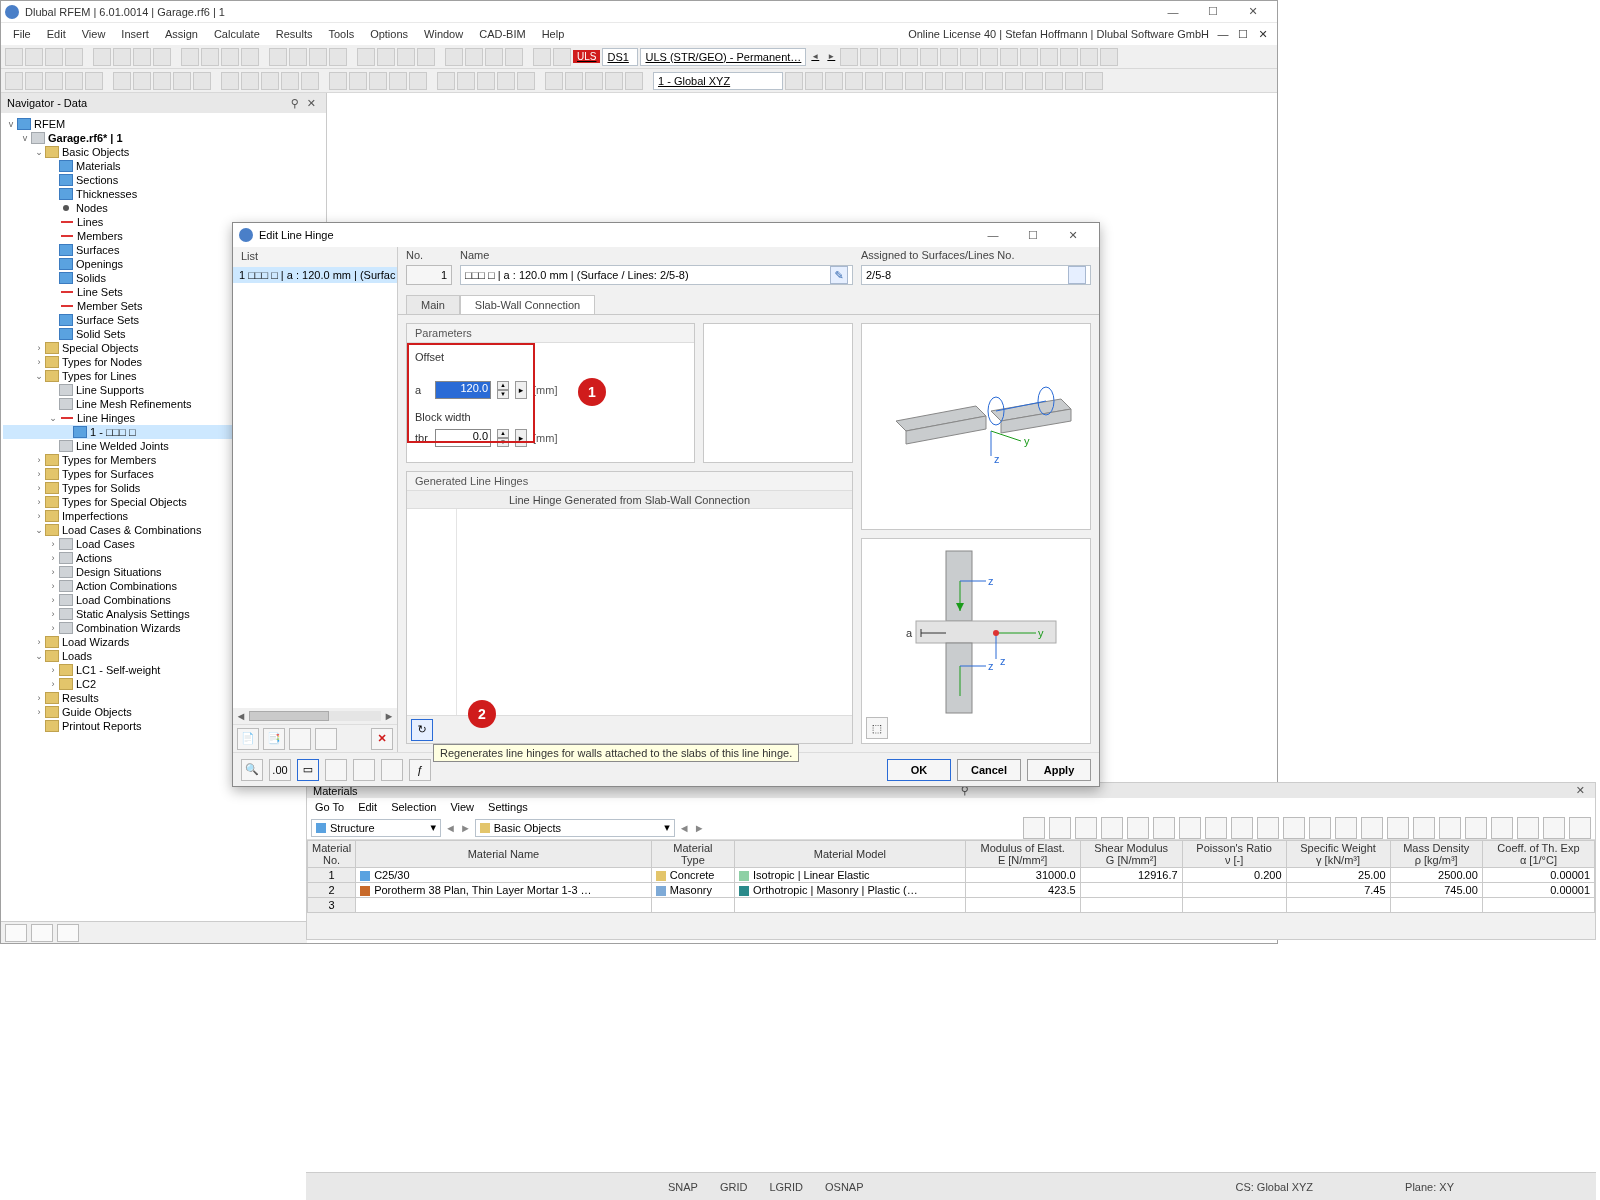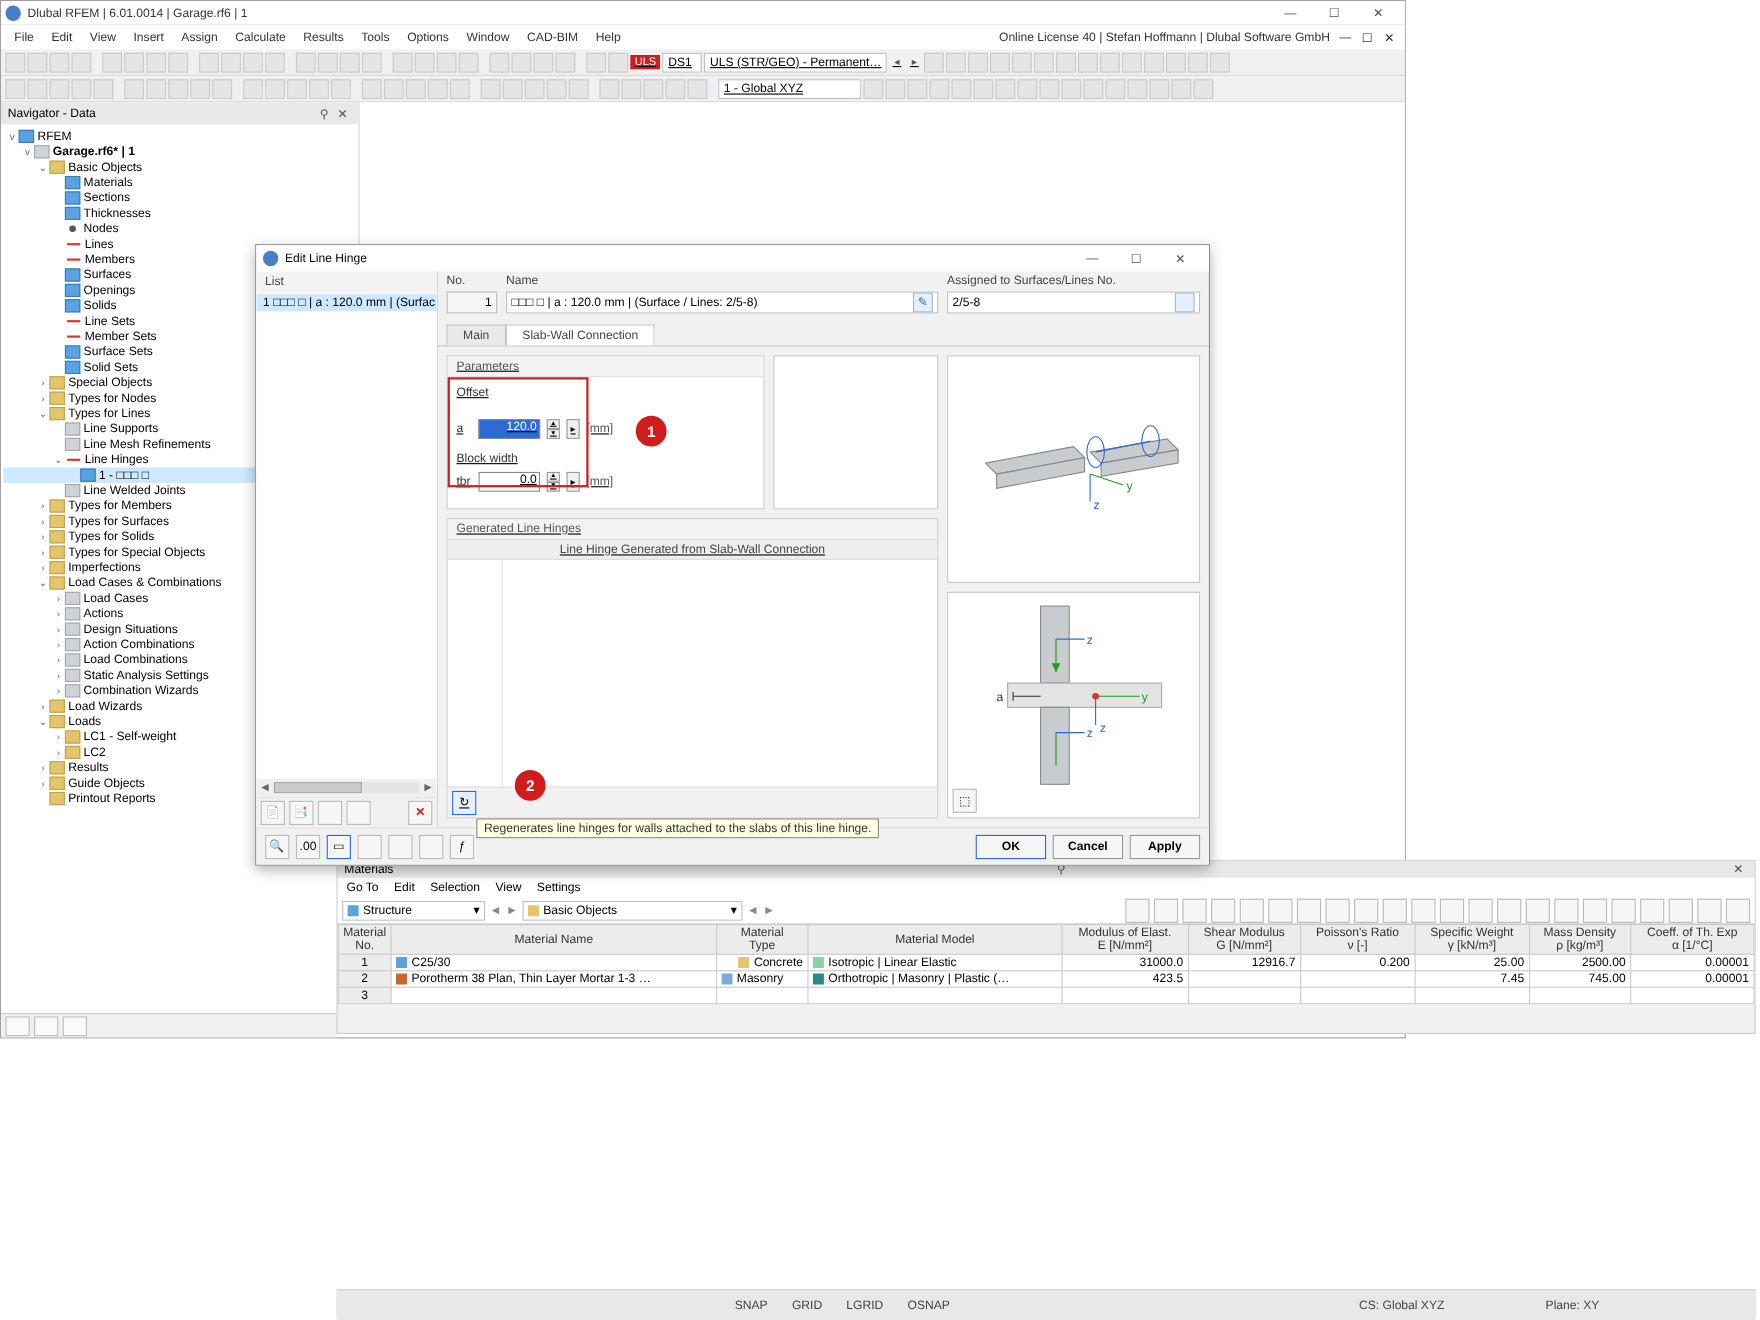--- a/index.html
+++ b/index.html
@@ -61,21 +61,21 @@
 .name-field { flex:1; }
 .name-box { height:20px; border:1px solid #b8c2cc; background:#fff; padding:0 4px; line-height:18px; display:flex; align-items:center; }
 .name-box .pick { margin-left:auto; width:18px; height:18px; border:1px solid #a8b8d0; background:#e6efff; text-align:center; line-height:16px; color:#3368b0; }
 .assign-field { width:230px; }
 .assign-box { height:20px; border:1px solid #b8c2cc; background:#fff; padding:0 4px; line-height:18px; display:flex; align-items:center; }
 .assign-box .tool { margin-left:auto; width:18px; height:18px; border:1px solid #a8b8d0; background:#e6efff; }
 .tabbar { height:22px; display:flex; align-items:flex-end; padding:0 8px; gap:0; border-bottom:1px solid #c8c8c8; }
 .tab { padding:3px 14px; border:1px solid #c8c8c8; border-bottom:none; background:#e9e9e9; color:#444; }
 .tab.active { background:#fff; }
 .panels { flex:1; display:flex; gap:8px; padding:8px; }
-.panel-left { flex:1; display:flex; flex-direction:column; gap:8px;text-decoration:underline; }
+.panel-left { flex:1; display:flex; flex-direction:column; gap:8px; }
 .grp { background:#fff; border:1px solid #c8c8c8; }
 .grp .grp-h { padding:3px 8px; color:#555; background:#f3f3f3; border-bottom:1px solid #ddd; }
 .grp .grp-b { padding:8px; }
 .params { position:relative; }
 .red-rect { position:absolute; left:0; top:0; width:128px; height:100px; border:2px solid #d01c1c; pointer-events:none; }
 .param-row { display:flex; align-items:center; gap:6px; height:22px; }
 .param-row .sym { width:14px; color:#333; }
 .num-in { width:56px; height:18px; border:1px solid #888; text-align:right; padding:0 2px; background:#fff; }
 .num-in.sel { background:#2a6bd6; color:#fff; }
 .spin { width:12px; height:18px; display:flex; flex-direction:column; }
@@ -609,21 +609,21 @@
             <th>Modulus of Elast.<br>E [N/mm²]</th>
             <th>Shear Modulus<br>G [N/mm²]</th>
             <th>Poisson's Ratio<br>ν [-]</th>
             <th>Specific Weight<br>γ [kN/m³]</th>
             <th>Mass Density<br>ρ [kg/m³]</th>
             <th>Coeff. of Th. Exp<br>α [1/°C]</th>
           </tr>
           <tr>
             <td class="rh">1</td>
             <td style="text-align:left"><span class="sw" style="background:#5aa2e0"></span>C25/30</td>
-            <td style="text-align:right"><span class="sw" style="background:#e3c56b"></span>Concrete</td>
+            <td style="text-align:left"><span class="sw" style="background:#e3c56b"></span>Concrete</td>
             <td style="text-align:left"><span class="sw" style="background:#8ed0a5"></span>Isotropic | Linear Elastic</td>
             <td style="text-align:right">31000.0</td>
             <td style="text-align:right">12916.7</td>
             <td style="text-align:right">0.200</td>
             <td style="text-align:right">25.00</td>
             <td style="text-align:right">2500.00</td>
             <td style="text-align:right">0.00001</td>
           </tr>
           <tr>
             <td class="rh">2</td>

